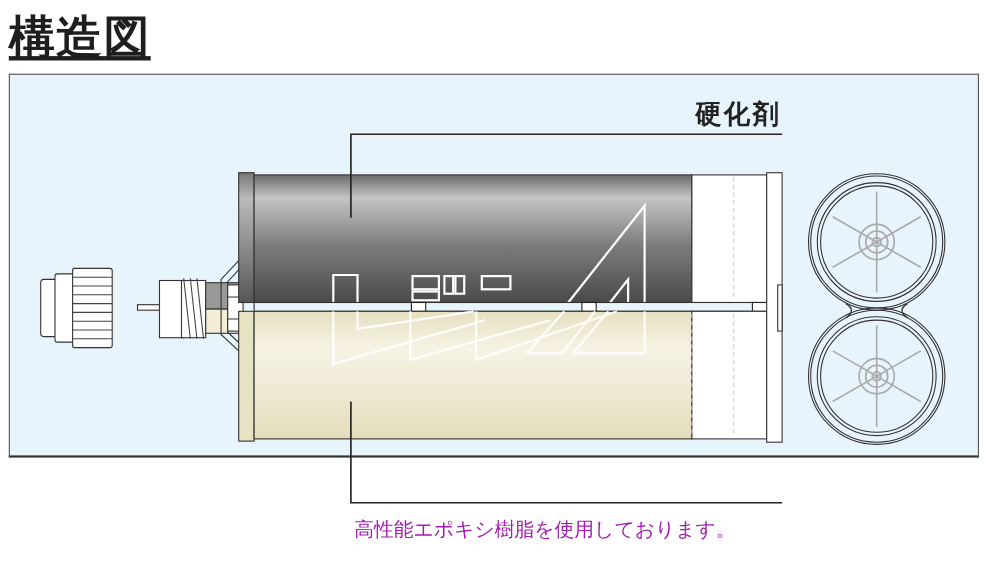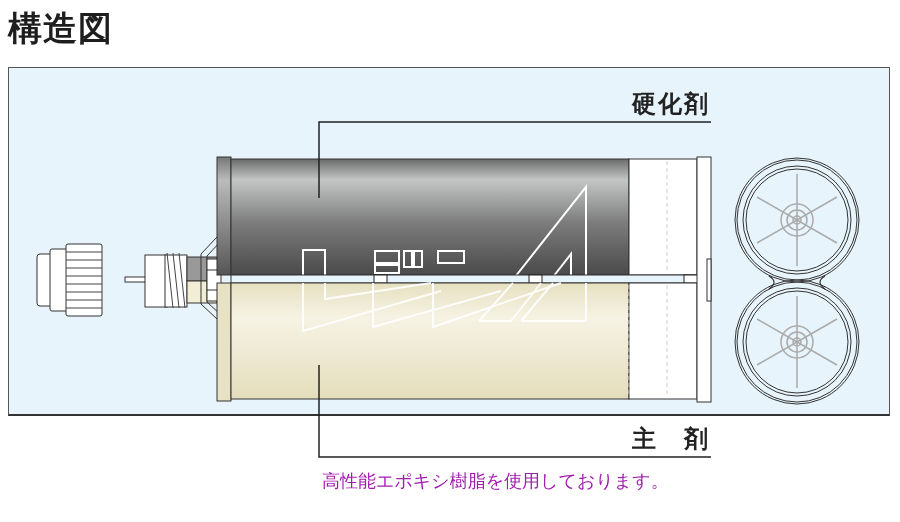--- a/index.html
+++ b/index.html
@@ -1,18 +1,18 @@
 <!DOCTYPE html>
 <html><head>
 <meta charset="utf-8">
 <style>
   html, body { margin:0; padding:0; background:#ffffff; }
   body { width:900px; height:522px; position:relative; overflow:hidden;
          font-family:"DejaVu Sans", "Liberation Sans", sans-serif; color:#222; }
-  .title { position:absolute; left:8px; top:6px; font-size:34px; font-weight:bold; letter-spacing:1px; color:#1e1e1e; }
+  .title { position:absolute; left:8px; top:6px; font-size:42px; font-weight:bold; letter-spacing:1px; color:#1e1e1e;text-decoration:underline; }
   .panel { position:absolute; left:8px; top:67px; width:882px; height:349px;
            background:#e8f4fc; border:1px solid #555; border-bottom:2px solid #333; box-sizing:border-box; }
   .diagram { position:absolute; left:0; top:0; }
   .label { position:absolute; font-size:24px; font-weight:bold; color:#222; letter-spacing:2px; }
   .note { position:absolute; font-size:18px; color:#a21caf; }
 </style>
 </head>
 <body>
 
 <div class="title">構造図</div>
@@ -138,15 +138,14 @@
         <circle cx="796" cy="341" r="10"></circle>
         <circle cx="796" cy="341" r="4"></circle>
         <line x1="796" y1="295" x2="796" y2="387"></line>
         <line x1="756" y1="318" x2="836" y2="364"></line>
         <line x1="756" y1="364" x2="836" y2="318"></line>
       </g>
     </g>
   </svg>
 
   <div class="label" style="left:623px; top:20px;">硬化剤</div>
-  <div class="label" style="left:623px; top:355px;">主　剤</div>
   <div class="note" style="left:313px; top:401px;">高性能エポキシ樹脂を使用しております。</div>
 </div>
 
 </body></html>

